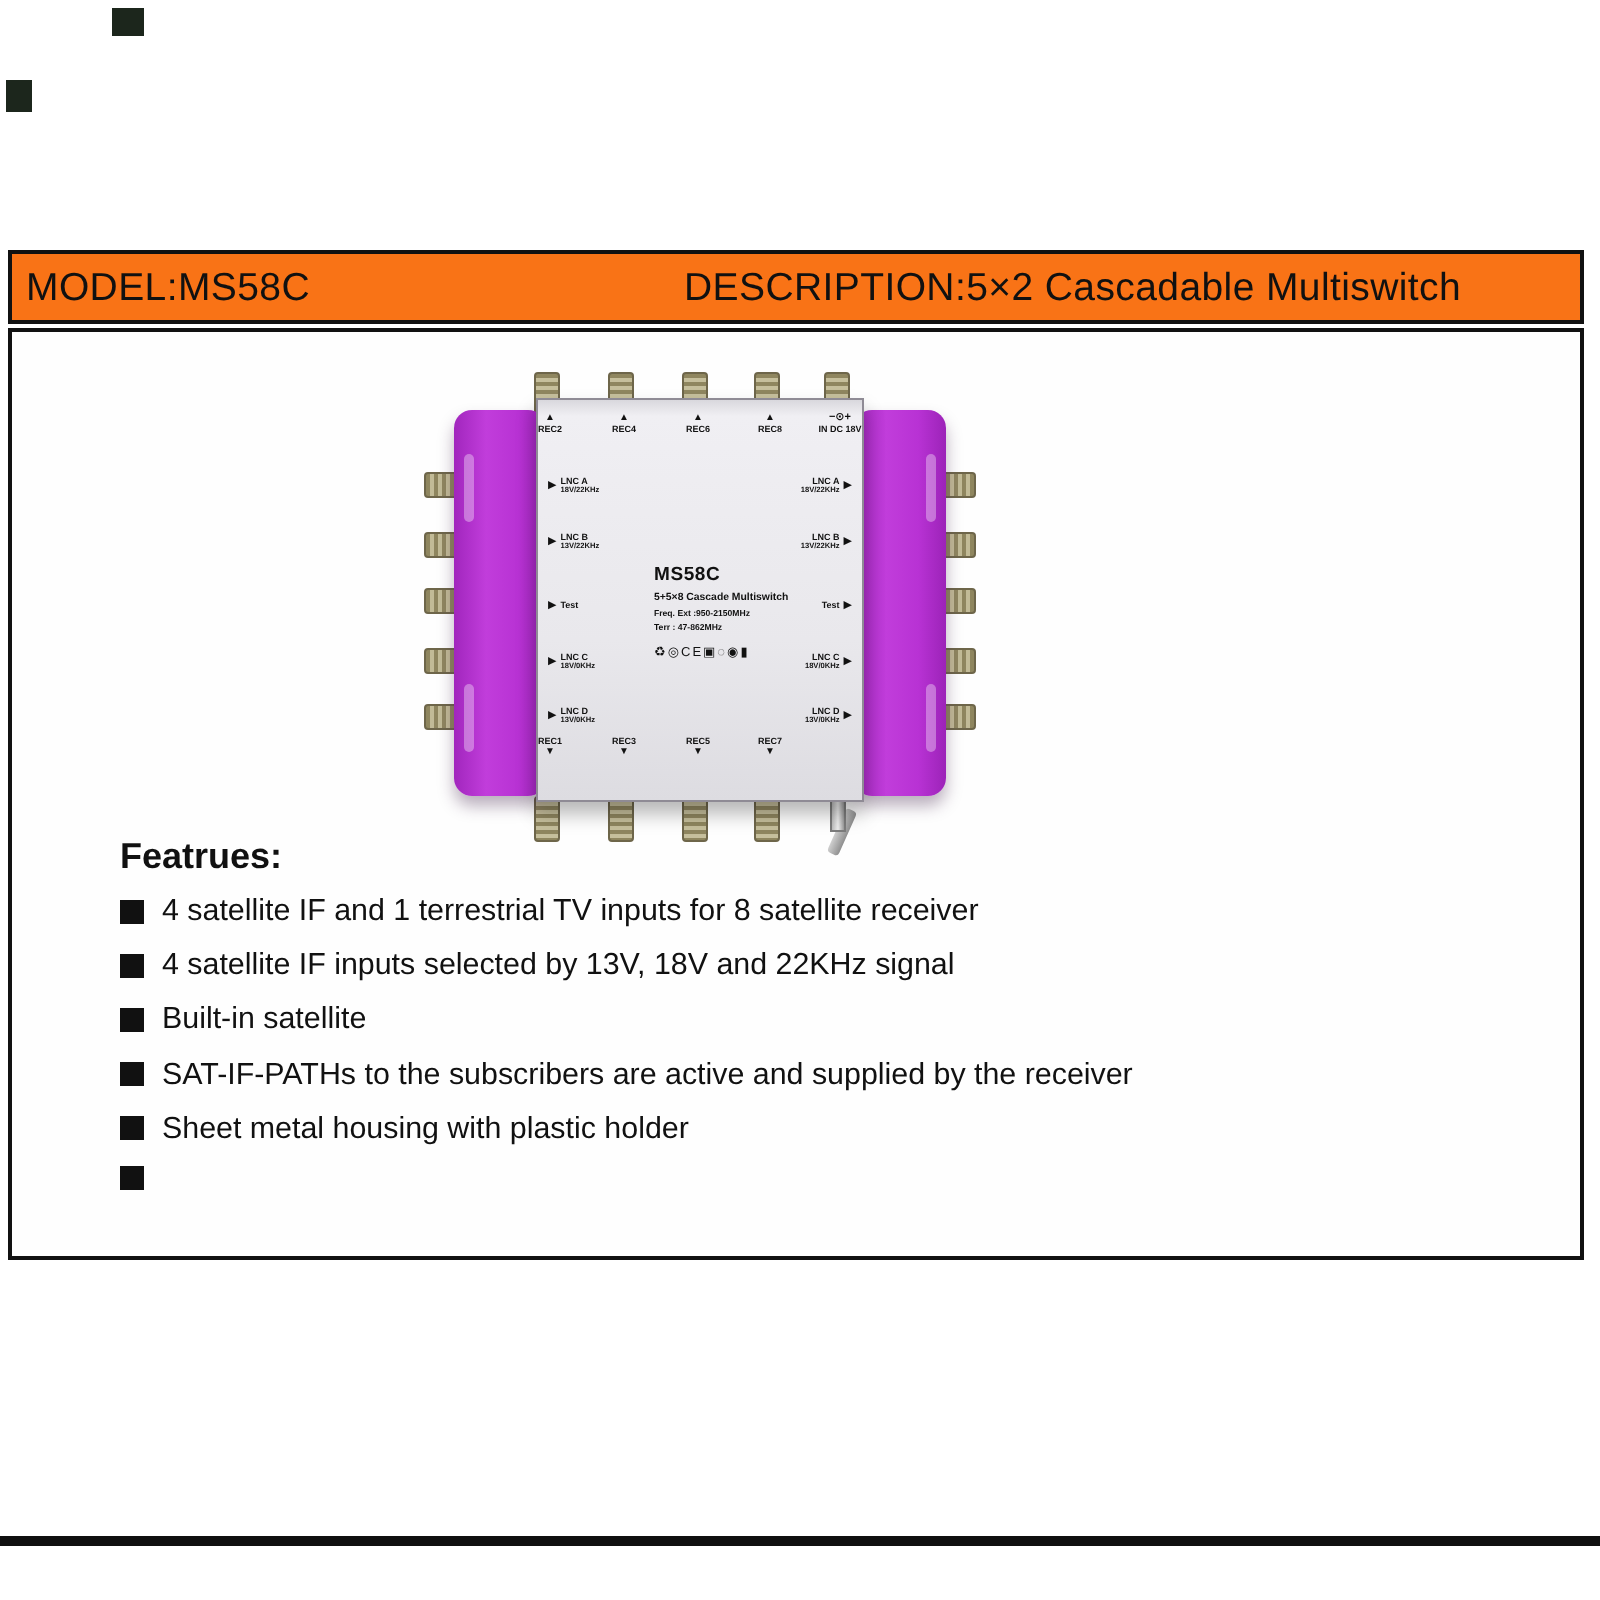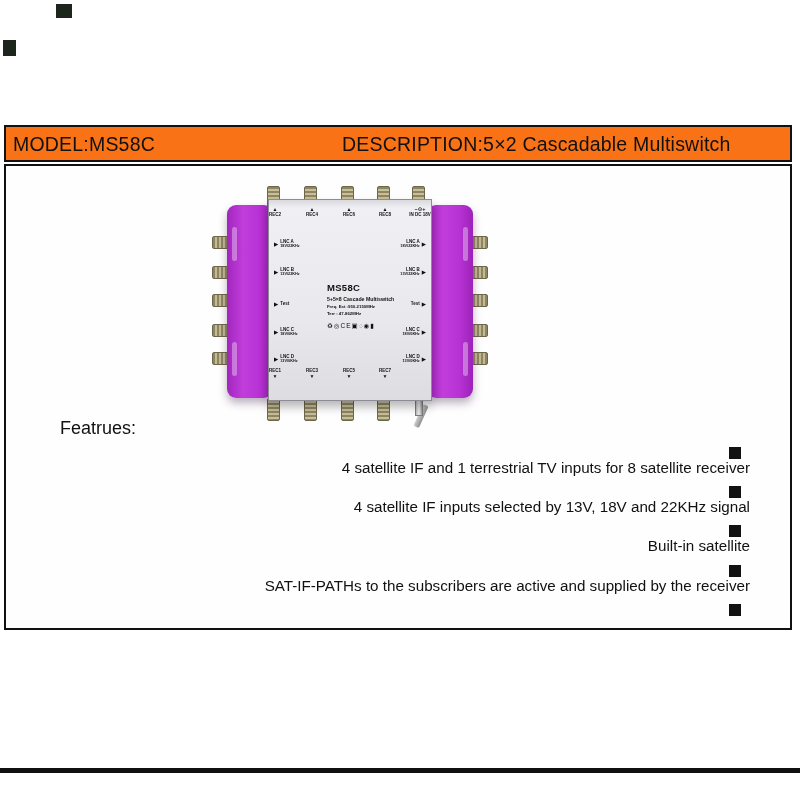--- a/index.html
+++ b/index.html
@@ -98,22 +98,22 @@
   #panel-center{position:absolute;left:58px;top:70px;width:90px;}
   #panel-model{font-size:9.5px;font-weight:bold;letter-spacing:.3px;margin-top:12px;}
   #panel-subtitle{font-size:5.2px;font-weight:bold;margin-top:3px;}
   #panel-freq1,#panel-freq2{font-size:4.3px;font-weight:bold;margin-top:2px;}
   #panel-certs{font-size:6.5px;margin-top:6px;letter-spacing:1px;}
 
   #dc-icon{font-size:5.5px;line-height:5px;display:block;}
 
   
   #features{position:absolute;left:60px;top:418px;width:690px;}
-  #features-title{font-size:18px;font-weight:normal;margin:0 0 8px 0;}
-  .feature-item{font-size:15.2px;margin:0 0 10.2px 0;display:flex;align-items:flex-end;flex-direction:column;}
+  #features-title{font-size:18px;font-weight:bold;margin:0 0 8px 0;}
+  .feature-item{font-size:15.2px;margin:0 0 10.2px 0;display:flex;align-items:center;}
   .bullet{width:12px;height:12px;background:#111;display:inline-block;margin-right:9px;flex:none;}
 </style>
 </head>
 <body>
 
 <div>
 
   <div id="mark1" class="corner-mark"></div>
   <div id="mark2" class="corner-mark"></div>
 
@@ -259,18 +259,22 @@
     <div class="feature-item">
         <span class="bullet"></span>
         <span>Built-in satellite</span>
       </div>
     <div class="feature-item">
         <span class="bullet"></span>
         <span>SAT-IF-PATHs to the subscribers are active and supplied by the receiver</span>
       </div>
     <div class="feature-item">
         <span class="bullet"></span>
+        <span>Sheet metal housing with plastic holder</span>
+      </div>
+    <div class="feature-item">
+        <span class="bullet"></span>
       </div>
   </div>
 
   <div id="bottom-rule"></div>
 
 </div>
 
 </body></html>

